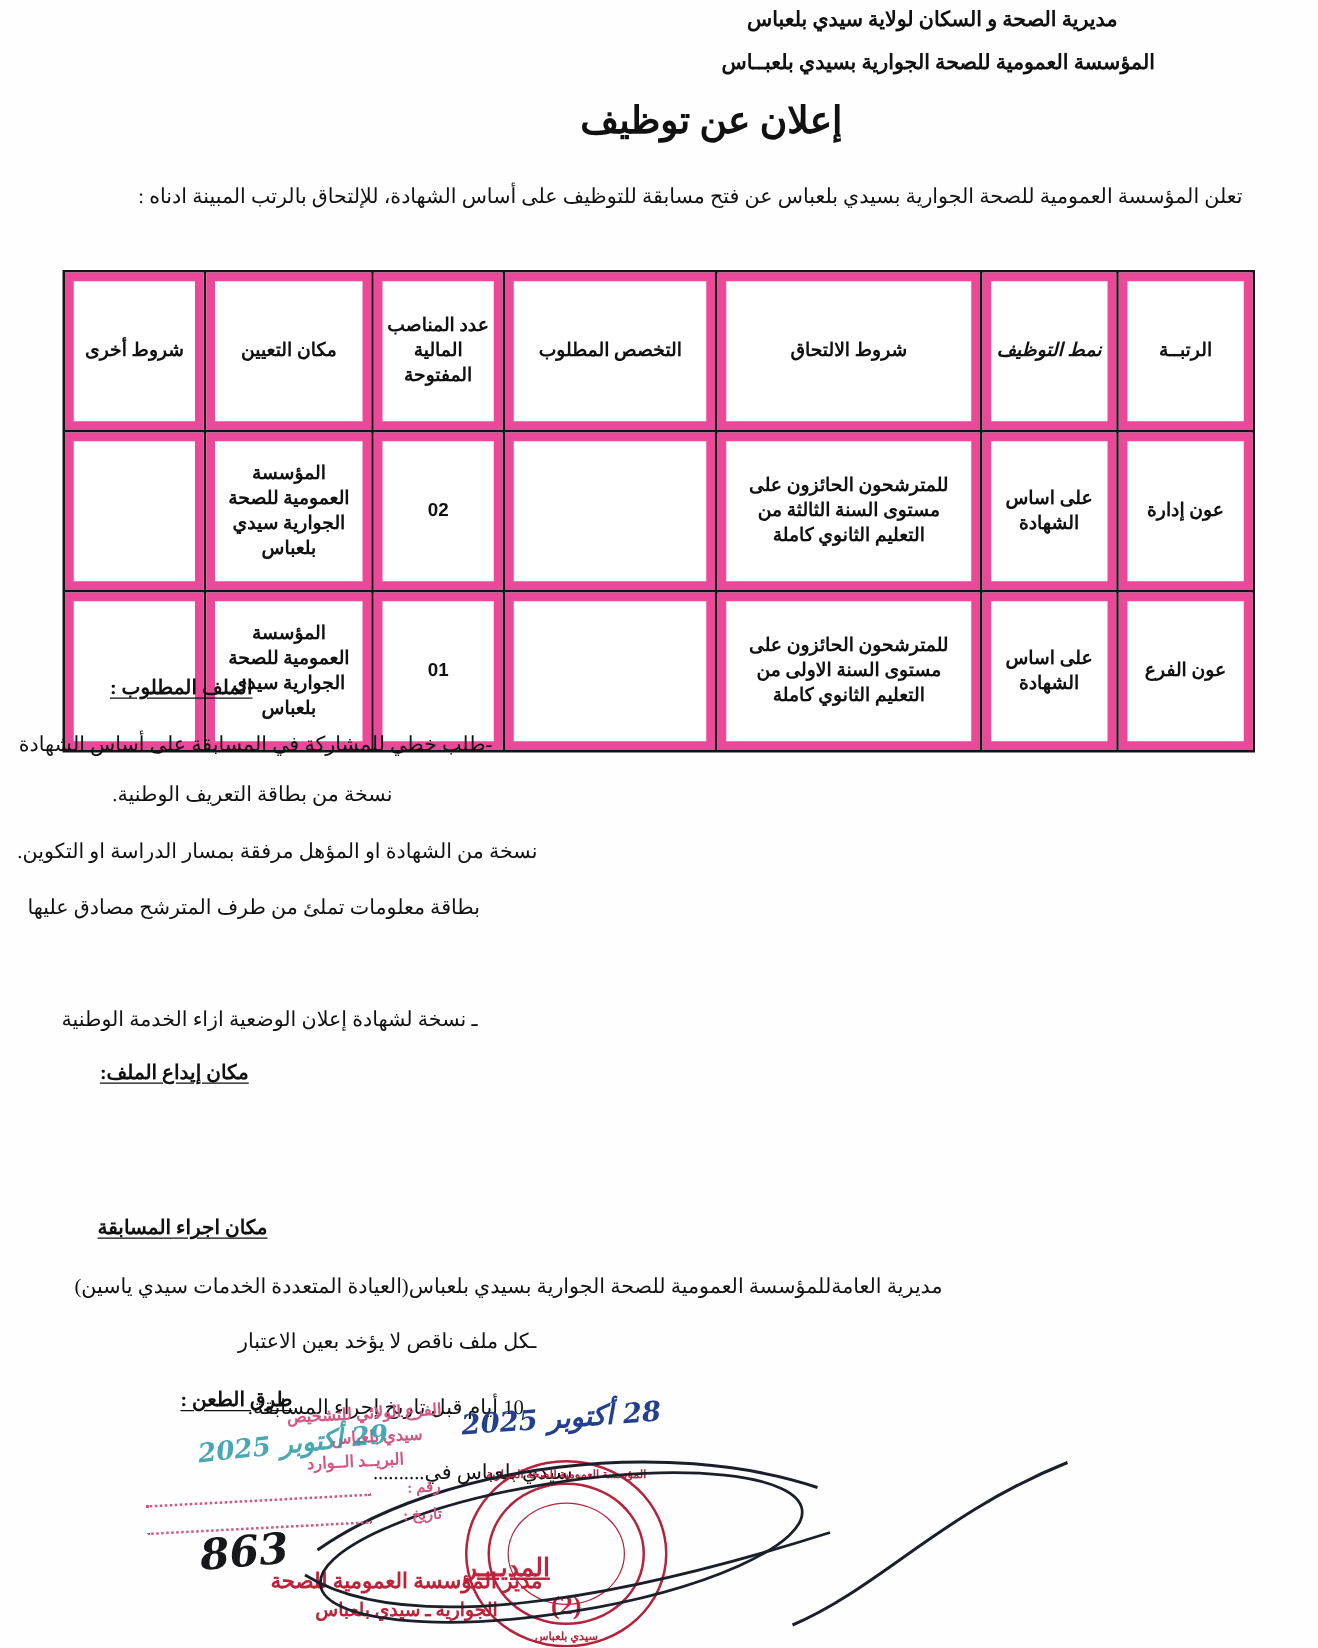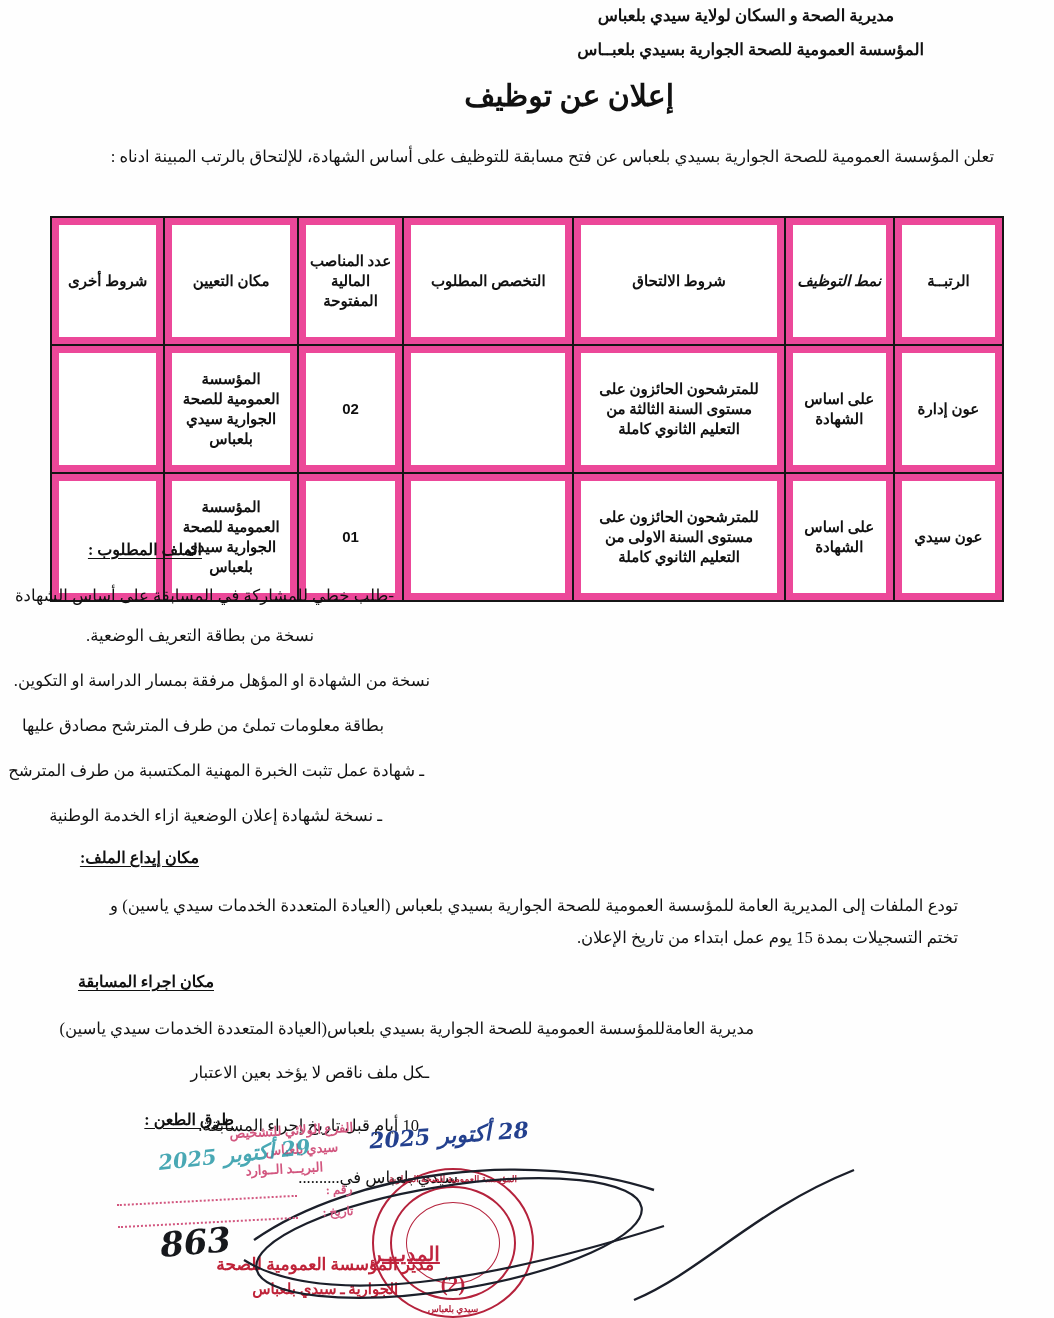--- a/index.html
+++ b/index.html
@@ -306,42 +306,40 @@
         <tr>
           <td>عون إدارة</td>
           <td>على اساس الشهادة</td>
           <td>للمترشحون الحائزون على مستوى السنة الثالثة من التعليم الثانوي كاملة</td>
           <td></td>
           <td class="num">02</td>
           <td>المؤسسة العمومية للصحة الجوارية سيدي بلعباس</td>
           <td></td>
         </tr>
         <tr>
-          <td class="top-al">عون سيدي</td>
+          <td class="top-al">عون الفرع</td>
           <td>على اساس الشهادة</td>
           <td>للمترشحون الحائزون على مستوى السنة الاولى من التعليم الثانوي كاملة</td>
           <td></td>
           <td class="num">01</td>
           <td>المؤسسة العمومية للصحة الجوارية سيدي بلعباس</td>
           <td></td>
         </tr>
       </tbody>
     </table>
   </div>
 
   <div class="sec-head" id="h-malaf">الملف المطلوب :</div>
   <div class="body-line" id="li1">-طلب خطي للمشاركة في المسابقة على أساس الشهادة</div>
-  <div class="body-line" id="li2">نسخة من بطاقة التعريف الوضعية.</div>
+  <div class="body-line" id="li2">نسخة من بطاقة التعريف الوطنية.</div>
   <div class="body-line" id="li3">نسخة من الشهادة او المؤهل مرفقة بمسار الدراسة او التكوين.</div>
   <div class="body-line" id="li4">بطاقة معلومات تملئ من طرف  المترشح مصادق عليها</div>
-  <div class="body-line" id="li5">ـ شهادة عمل تثبت الخبرة المهنية المكتسبة من طرف المترشح</div>
   <div class="body-line" id="li6">ـ نسخة لشهادة إعلان الوضعية ازاء الخدمة الوطنية</div>
 
   <div class="sec-head" id="h-iidaa">مكان إيداع الملف:</div>
-  <div class="body-par" id="par-iidaa">تودع الملفات إلى المديرية العامة للمؤسسة العمومية للصحة الجوارية بسيدي بلعباس (العيادة المتعددة الخدمات سيدي ياسين)   و تختم التسجيلات بمدة 15 يوم عمل  ابتداء من تاريخ الإعلان.</div>
 
   <div class="sec-head" id="h-ijraa">مكان اجراء المسابقة</div>
   <div class="body-line" id="li-ijraa">مديرية العامةللمؤسسة العمومية للصحة الجوارية بسيدي بلعباس(العيادة المتعددة الخدمات سيدي ياسين)</div>
   <div class="body-line" id="li-naqis">ـكل ملف ناقص لا يؤخد بعين الاعتبار</div>
 
   <div class="sec-head" id="h-taan">طرق الطعن :</div>
   <div class="body-line" id="taan-rest">10 أيام قبل تاريخ إجراء المسابقة.</div>
 
   <div class="body-line" id="sig-line">سيدي بلعباس في..........</div>
 

